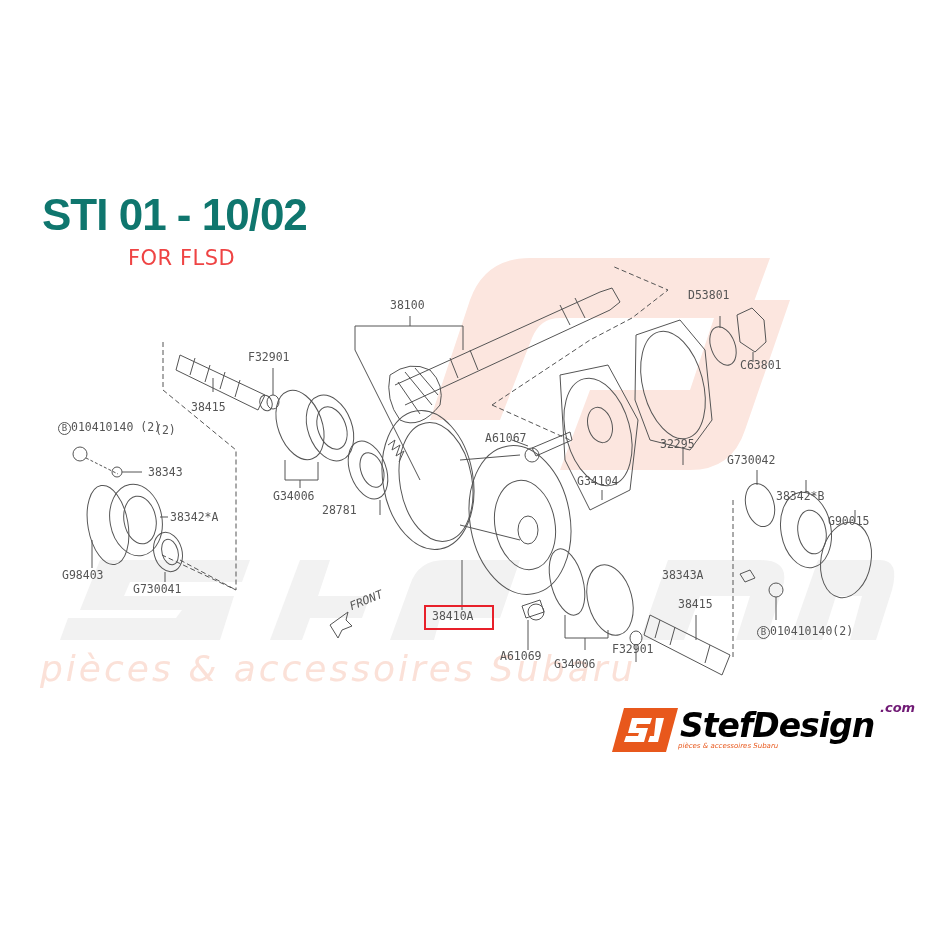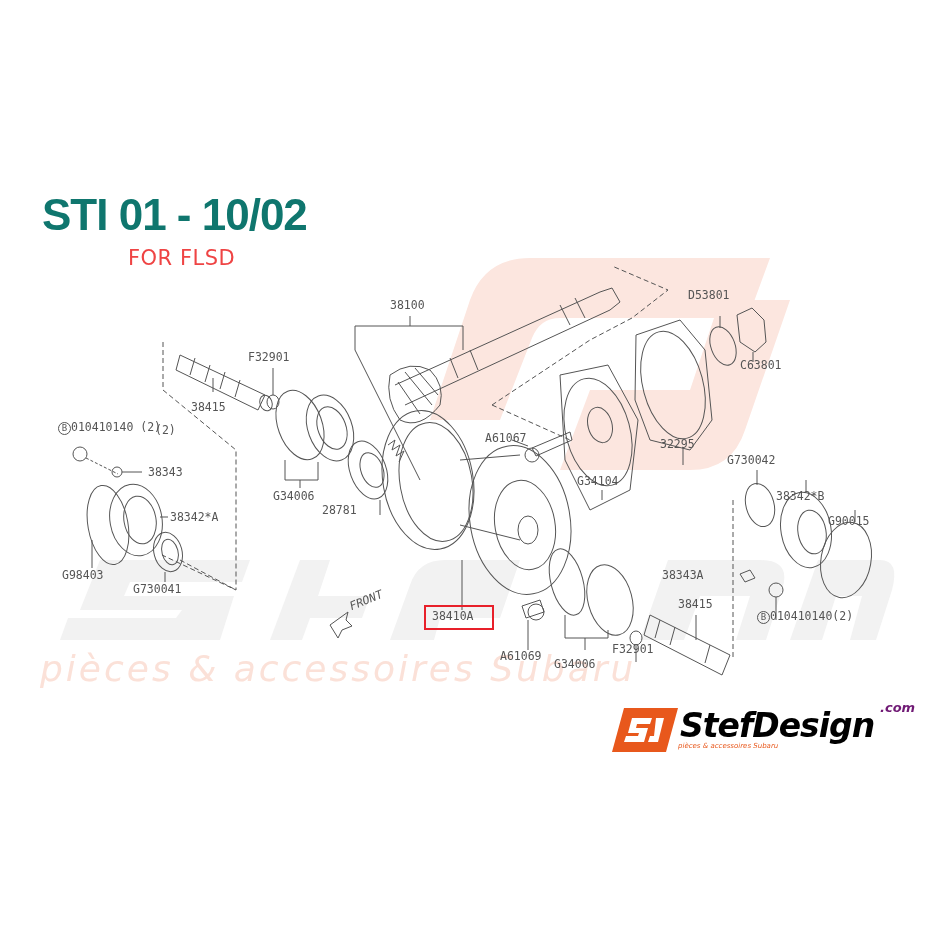--- a/index.html
+++ b/index.html
@@ -156,21 +156,21 @@
 <div class="lbl" style="left:472px; top:433px;margin-left:13px;">A61067</div>
 <div class="lbl" style="left:577px; top:476px;">G34104</div>
 <div class="lbl" style="left:660px; top:439px;">32295</div>
 <div class="lbl" style="left:688px; top:290px;">D53801</div>
 <div class="lbl" style="left:740px; top:360px;">C63801</div>
 <div class="lbl" style="left:727px; top:455px;">G730042</div>
 <div class="lbl" style="left:776px; top:467px;margin-top:24px;">38342*B</div>
 <div class="lbl" style="left:828px; top:516px;">G90015</div>
 <div class="lbl" style="left:662px; top:570px;">38343A</div>
 <div class="lbl" style="left:678px; top:599px;">38415</div>
-<div class="lbl" style="left:745px; top:611px;padding-left:12px;">
+<div class="lbl" style="left:745px; top:626px;padding-left:12px;">
   <span style="display:inline-block; width:11px; height:11px; border:1px solid #555; border-radius:50%; font-size:9px; text-align:center; line-height:11px;">B</span><span>010410140(2)</span>
 </div>
 <div class="hl" style="left:424px; top:605px; width:66px; height:21px;"></div>
 <div class="lbl" style="left:432px; top:611px;">38410A</div>
 <div class="lbl" style="left:500px; top:651px;">A61069</div>
 <div class="lbl" style="left:554px; top:659px;">G34006</div>
 <div class="lbl" style="left:612px; top:644px;">F32901</div>
 <div class="lbl" style="left:349px; top:595px; font-style:italic; transform:rotate(-22deg);">FRONT</div>
 
 <div class="logo">

